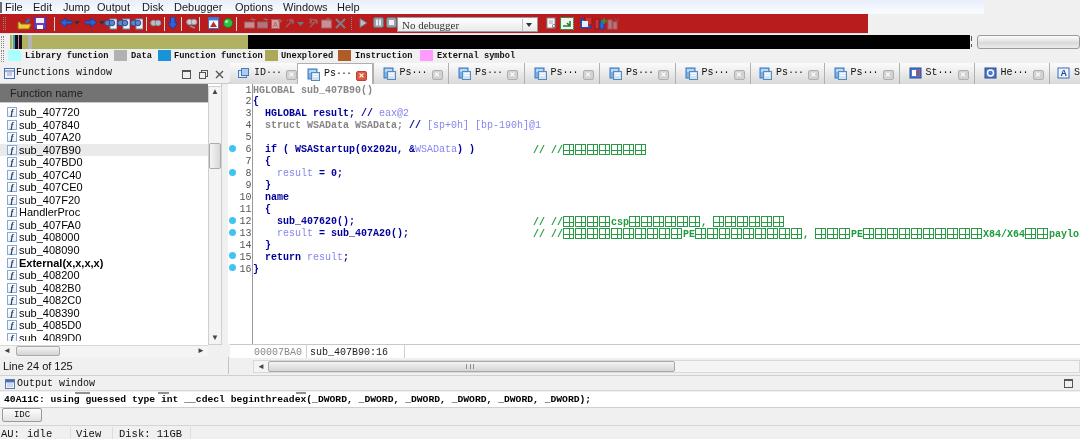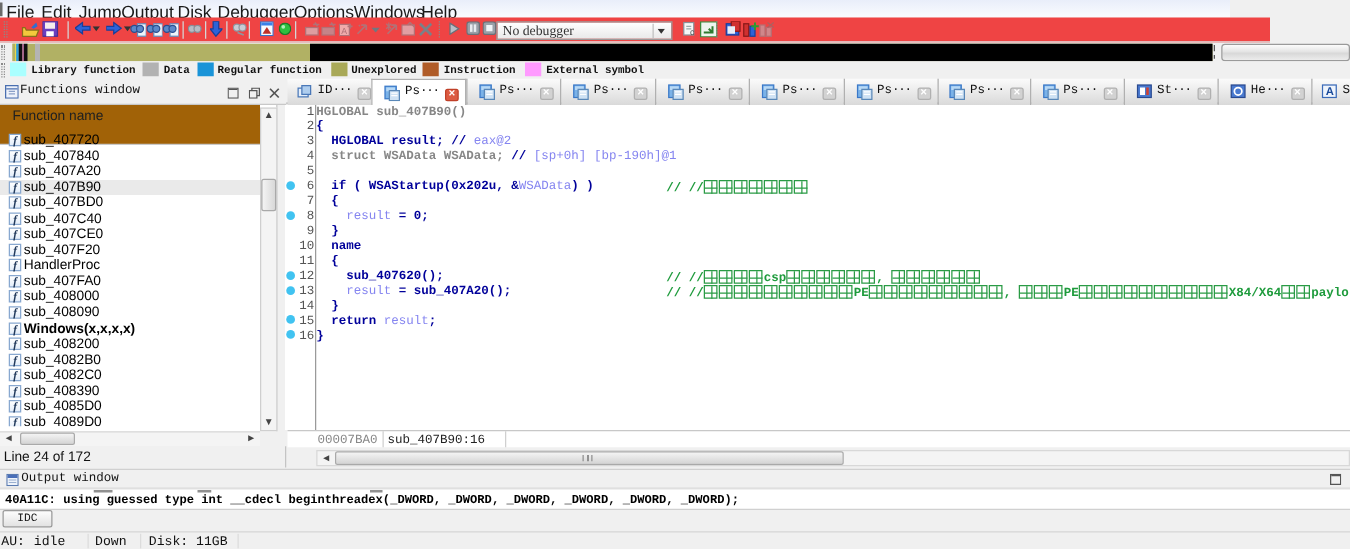--- a/index.html
+++ b/index.html
@@ -2,25 +2,25 @@
 <html><head><meta charset="utf-8"><style>
 *{margin:0;padding:0;box-sizing:border-box}
 html,body{width:1080px;height:439px;overflow:hidden}
 body{font-family:"Liberation Sans",sans-serif;background:#f0f0f0;position:relative}
 #w{position:absolute;left:0;top:0;width:1080px;height:439px;background:#f0f0f0;overflow:hidden}
 .abs{position:absolute}
 .mono{font-family:"Liberation Mono",monospace;font-size:10px}
 pre{font-family:"Liberation Mono",monospace;font-size:10px;line-height:11.96px}
 b{font-weight:bold}
 
-#menubar{left:0;top:0;width:984px;height:14px;background:linear-gradient(#e9eefa,#fafcff);font-size:14px;color:#1a1a1a}
+#menubar{left:0;top:0;width:984px;height:14px;background:linear-gradient(#e9eefa,#fafcff);font-size:11px;color:#1a1a1a}
 #menubar span{position:absolute;top:1px}
 .grip{width:3px;border-left:1px dotted #8a8a8a;border-right:1px dotted #8a8a8a}
 
-#toolbar{left:0;top:14px;width:1016px;height:20px;background:#ef4444;border-bottom:1px solid #e0e0e0}
+#toolbar{left:0;top:14px;width:868px;height:20px;background:#b91c1c;border-bottom:1px solid #e0e0e0}
 .sep{position:absolute;top:3px;height:14px;width:1px;background:#d6d6d6}
 .ic{position:absolute;top:3px;width:14px;height:14px}
 
 #navband{left:10px;top:35px;width:960px;height:14px;background:#b1b164}
 
 #legend{left:0;top:49px;width:1080px;height:14px;background:#f0f0f0;font-family:"Liberation Mono",monospace;font-size:8.7px;font-weight:bold;color:#111;letter-spacing:0px}
 .sq{position:absolute;top:1px;width:13px;height:11px}
 #legend span{position:absolute;top:2px}
 
 #tabrow{left:0;top:63px;width:1080px;height:21px;background:transparent}
@@ -28,21 +28,21 @@
 .tab.first{border-left:none}
 .tab.active{background:#fff;border:1px solid #b0b0b0;border-bottom:none;top:0;height:21px}
 .tabtxt{position:absolute;top:4px;font-family:"Liberation Mono",monospace;font-size:10px;color:#111}
 .tclose{position:absolute;top:7px;width:11px;height:10px;background:#d2d2d2;border:1px solid #b0b0b0;border-radius:2px;color:#fff;font-size:7px;line-height:8px;text-align:center;font-weight:bold}
 .tclose.red{background:#dc5b42;border-color:#c04028}
 .ticon{position:absolute;top:4px}
 
 #fwtitle{left:0;top:63px;width:229px;height:21px;background:#f0f0f0;border-bottom:1px solid #c8c8c8}
 
 #fpanel{left:0;top:84px;width:222px;height:261px;background:#fff;border-right:1px solid #c4c4c4}
-#fhead{left:0;top:84px;width:208px;height:32px;background:#a16207;border-bottom:1px solid #c9c9c9;font-size:11px;color:#202020}
+#fhead{left:0;top:84px;width:208px;height:19px;background:#737373;border-bottom:1px solid #c9c9c9;font-size:11px;color:#202020}
 #flist{left:0;top:106px;width:208px;font-size:11px;color:#000}
 .frow{height:12.55px;line-height:12.55px;position:relative;padding-left:19px;white-space:nowrap}
 .fico{position:absolute;left:7px;top:1px;width:10px;height:10px;border:1px solid #88a8d0;background:linear-gradient(#ffffff,#e4eefa);font-family:"Liberation Serif",serif;font-style:italic;font-weight:bold;font-size:9px;line-height:8px;text-align:center;color:#223a5c}
 .fsel{background:#eaeaea}
 
 .sbV{position:absolute;background:#f2f2f2;border:1px solid #cfcfcf}
 .thumb{position:absolute;background:linear-gradient(90deg,#f4f4f4,#d8d8d8);border:1px solid #a9a9a9;border-radius:2px}
 .thumbH{position:absolute;background:linear-gradient(#f4f4f4,#d4d4d4);border:1px solid #a9a9a9;border-radius:2px}
 .arr{position:absolute;color:#444;font-size:8px;line-height:10px;text-align:center}
 
@@ -303,21 +303,21 @@
 <div class="abs" style="left:971px;top:44px;width:1px;height:3px;background:#555"></div>
 <div class="abs" style="left:977px;top:35px;width:103px;height:14px;background:linear-gradient(#fcfcfc,#e4e4e4 45%,#d8d8d8 55%,#ececec);border:1px solid #9a9a9a;border-radius:3px"></div>
 
 <div id="legend" class="abs">
  <div class="abs grip" style="left:1px;top:1px;height:12px"></div>
  <div class="sq" style="left:8px;background:#aaffff"></div>
       <span style="left:25px">Library function</span>
  <div class="sq" style="left:114px;background:#b2b2b2"></div>
       <span style="left:131px">Data</span>
  <div class="sq" style="left:158px;background:#1a94d8"></div>
-      <span style="left:174px">Regular function</span>
+      <span style="left:174px">Function function</span>
  <div class="sq" style="left:265px;background:#a9a958"></div>
       <span style="left:281px">Unexplored</span>
  <div class="sq" style="left:338px;background:#b05c28"></div>
       <span style="left:355px">Instruction</span>
  <div class="sq" style="left:420px;background:#ff9aff"></div>
       <span style="left:437px">External symbol</span>
 </div>
 
 <div id="fwtitle" class="abs">
  <div class="abs" style="left:4px;top:5px">
@@ -497,41 +497,41 @@
  <div class="frow"><span class="fico">f</span>sub_407A20</div>
  <div class="frow fsel"><span class="fico">f</span>sub_407B90</div>
  <div class="frow"><span class="fico">f</span>sub_407BD0</div>
  <div class="frow"><span class="fico">f</span>sub_407C40</div>
  <div class="frow"><span class="fico">f</span>sub_407CE0</div>
  <div class="frow"><span class="fico">f</span>sub_407F20</div>
  <div class="frow"><span class="fico">f</span>HandlerProc</div>
  <div class="frow"><span class="fico">f</span>sub_407FA0</div>
  <div class="frow"><span class="fico">f</span>sub_408000</div>
  <div class="frow"><span class="fico">f</span>sub_408090</div>
- <div class="frow"><span class="fico">f</span><b>Windows(x,x,x,x)</b></div>
+ <div class="frow"><span class="fico">f</span><b>External(x,x,x,x)</b></div>
  <div class="frow"><span class="fico">f</span>sub_408200</div>
  <div class="frow"><span class="fico">f</span>sub_4082B0</div>
  <div class="frow"><span class="fico">f</span>sub_4082C0</div>
  <div class="frow"><span class="fico">f</span>sub_408390</div>
  <div class="frow"><span class="fico">f</span>sub_4085D0</div>
  <div class="frow" style="height:9px;overflow:hidden"><span class="fico">f</span>sub_4089D0</div>
 </div>
 
 <div class="sbV abs" style="left:208px;top:86px;width:14px;height:259px;background:#f4f4f4"></div>
 <div class="arr abs" style="left:209px;top:87px;width:12px;height:11px">▲</div>
 <div class="arr abs" style="left:209px;top:333px;width:12px;height:11px">▼</div>
 <div class="thumb abs" style="left:209px;top:143px;width:12px;height:26px"></div>
 
 <div class="abs" style="left:0;top:345px;width:208px;height:12px;background:#f4f4f4;border-top:1px solid #d8d8d8"></div>
 <div class="arr abs" style="left:2px;top:346px;width:10px;height:10px;line-height:9px">◄</div>
 <div class="arr abs" style="left:196px;top:346px;width:10px;height:10px;line-height:9px">►</div>
 <div class="thumbH abs" style="left:16px;top:346px;width:44px;height:10px"></div>
 
 <div id="line24" class="abs">
-      <div style="padding:3px 0 0 3px">Line 24 of 172</div>
+      <div style="padding:3px 0 0 3px">Line 24 of 125</div>
     </div>
 
 <div id="codepane" class="abs"></div>
 <pre id="gutter" class="abs">  1
   2
   3
   4
   5
   6
   7
@@ -606,20 +606,20 @@
       <div class="abs" style="left:75px;top:0;width:15px;height:2px;background:#909090"></div>
       <div class="abs" style="left:158px;top:0;width:11px;height:2px;background:#909090"></div>
       <div class="abs" style="left:296px;top:0;width:10px;height:2px;background:#909090"></div>
       <div style="padding:2px 0 0 4px">40A11C: using guessed type int __cdecl beginthreadex(_DWORD, _DWORD, _DWORD, _DWORD, _DWORD, _DWORD);</div>
     </div>
 <div id="idcrow" class="abs"></div>
 <div id="idcbtn" class="abs">IDC</div>
 <div id="statusbar" class="abs">
  <span class="abs" style="left:1px;top:2px">AU:</span>
  <span class="abs" style="left:27px;top:2px">idle</span>
- <span class="abs" style="left:76px;top:2px">Down</span>
+ <span class="abs" style="left:76px;top:2px">View</span>
  <span class="abs" style="left:119px;top:2px">Disk: 11GB</span>
  <div class="abs" style="left:70px;top:1px;width:1px;height:12px;background:#dcdcdc"></div>
  <div class="abs" style="left:112px;top:1px;width:1px;height:12px;background:#dcdcdc"></div>
  <div class="abs" style="left:190px;top:1px;width:1px;height:12px;background:#dcdcdc"></div>
 </div>
 
 </div>
 
 </body></html>

